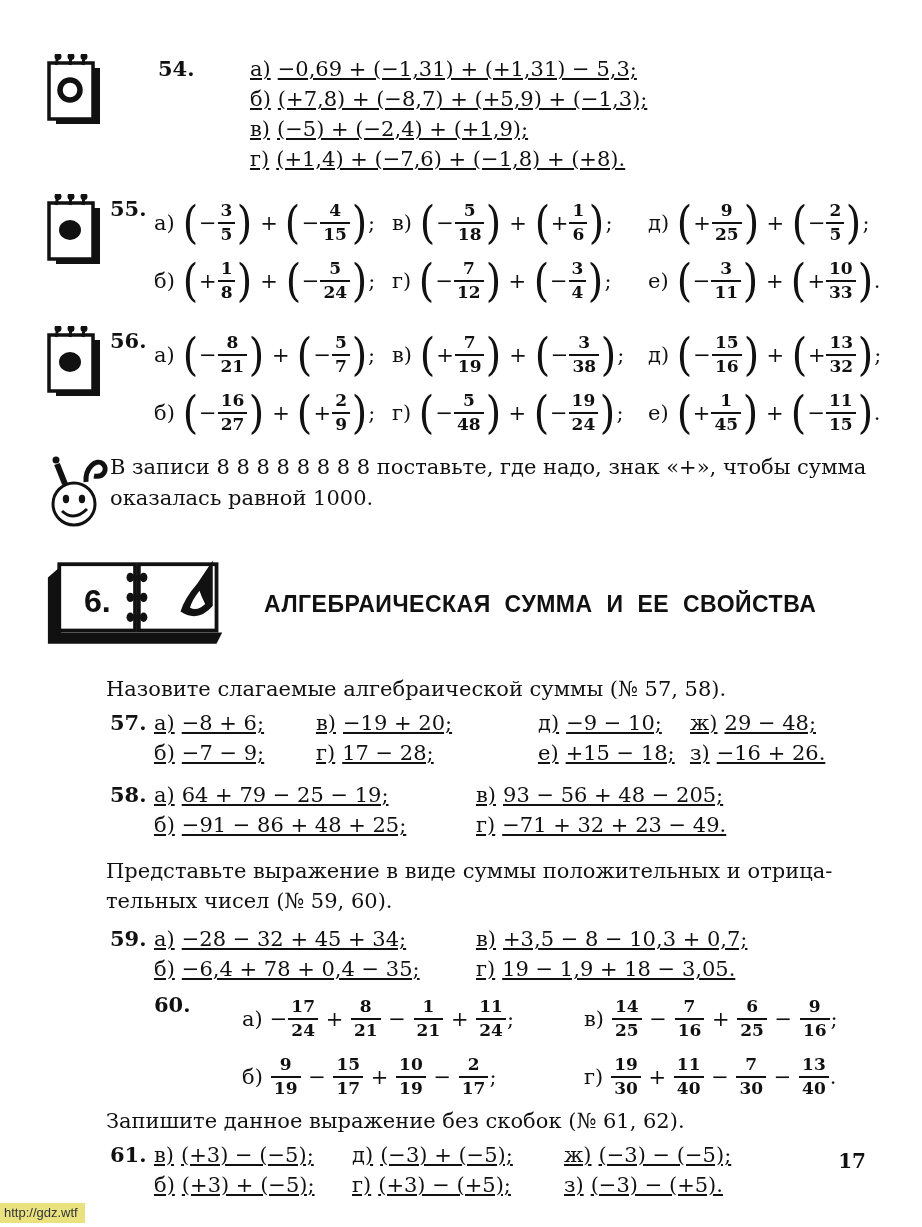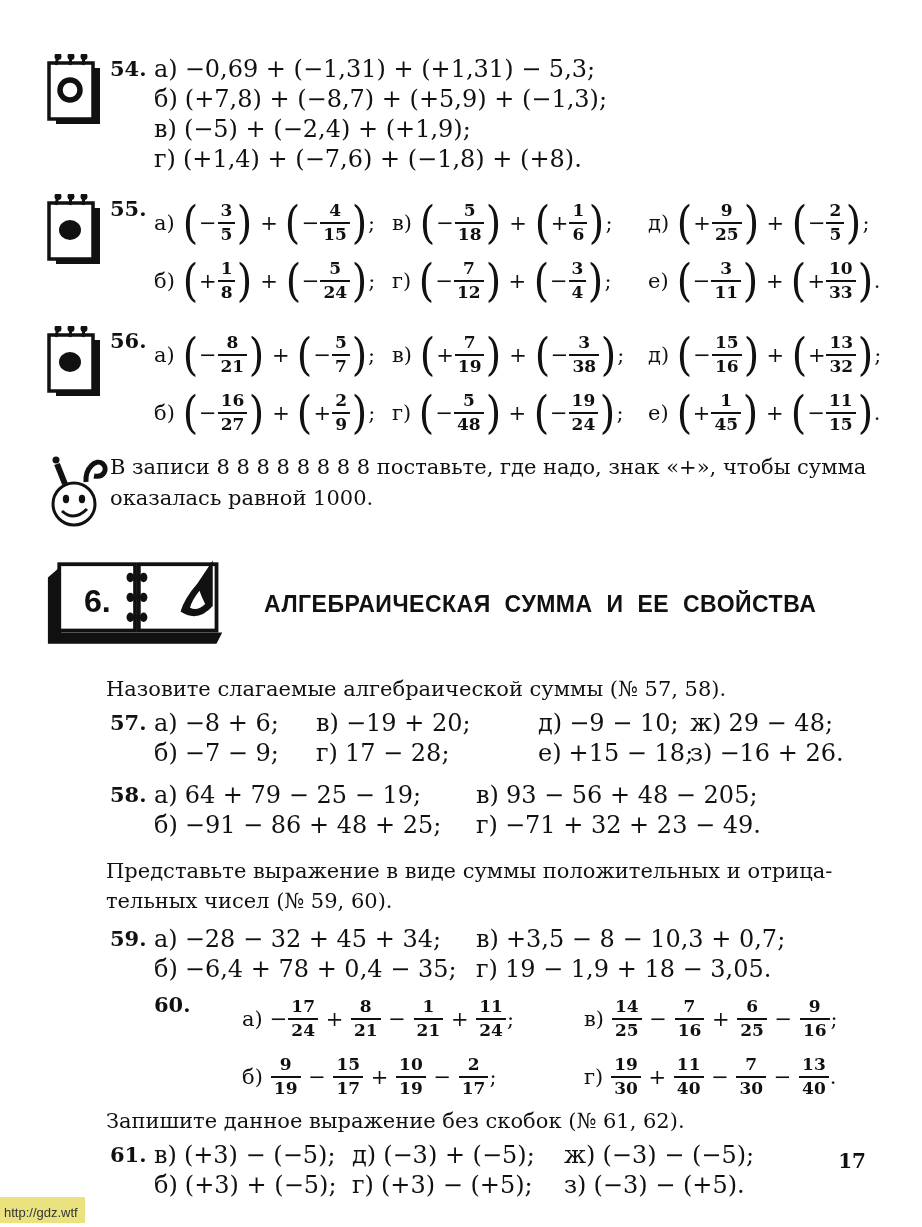--- a/index.html
+++ b/index.html
@@ -12,21 +12,21 @@
     color:#111;
     box-sizing:border-box;
     padding-top:54px;
   }
   .prob{display:flex;align-items:flex-start;}
   .icon-col{width:110px;flex:0 0 110px;box-sizing:border-box;padding-left:44px;}
   .pnum{width:44px;flex:0 0 44px;font-weight:bold;font-size:21px;line-height:30px;}
   .pcontent{flex:1;min-width:0;}
   
   .tgrid{display:grid;}
-  .tgrid .cell{font-size:24px;line-height:30px;white-space:nowrap;}
+  .tgrid .cell{font-size:21px;line-height:30px;white-space:nowrap;text-decoration:underline;}
   .lbl{margin-right:7px;}
   .cols-1{grid-template-columns:1fr;}
   .cols-58{grid-template-columns:322px 1fr;}
   .cols-57{grid-template-columns:162px 222px 152px 1fr;}
   .cols-61{grid-template-columns:198px 212px 212px 1fr;}
   
   .fgrid{display:grid;}
   .cols-55{grid-template-columns:238px 256px 1fr;}
   .cols-60{grid-template-columns:342px 1fr;}
   .fgrid .cell{display:flex;align-items:center;height:58px;font-size:21px;white-space:nowrap;}
@@ -48,23 +48,23 @@
     font-weight:bold;font-size:23px;letter-spacing:.5px;word-spacing:7px;
   }
   .footer-page{
     position:absolute;right:56px;bottom:54px;
     font-weight:bold;font-size:20px;
   }
   .watermark{
     position:absolute;left:0;bottom:4px;
     background:#e9e27f;color:#33333a;
     font-family:"Liberation Sans","DejaVu Sans",sans-serif;
-    font-size:13px;padding:8px 7px 3px 4px;
+    font-size:13px;padding:2px 7px 3px 4px;
   }
-  .mb-54{margin-bottom:20px;}
+  .mb-54{margin-bottom:20px;gap:48px;}
   .mb-55{margin-bottom:16px;}
   .mb-56{margin-bottom:10px;justify-content:center;}
   .mb-task{margin-bottom:4px;}
   .mb-i1{margin-bottom:4px;}
   .mb-57{margin-bottom:12px;}
   .mb-58{margin-bottom:16px;}
   .mb-i2{margin-bottom:8px;}
   .mb-59{margin-bottom:6px;}
   .mb-60{gap:44px;}
   .mb-i3{margin-bottom:4px;}

